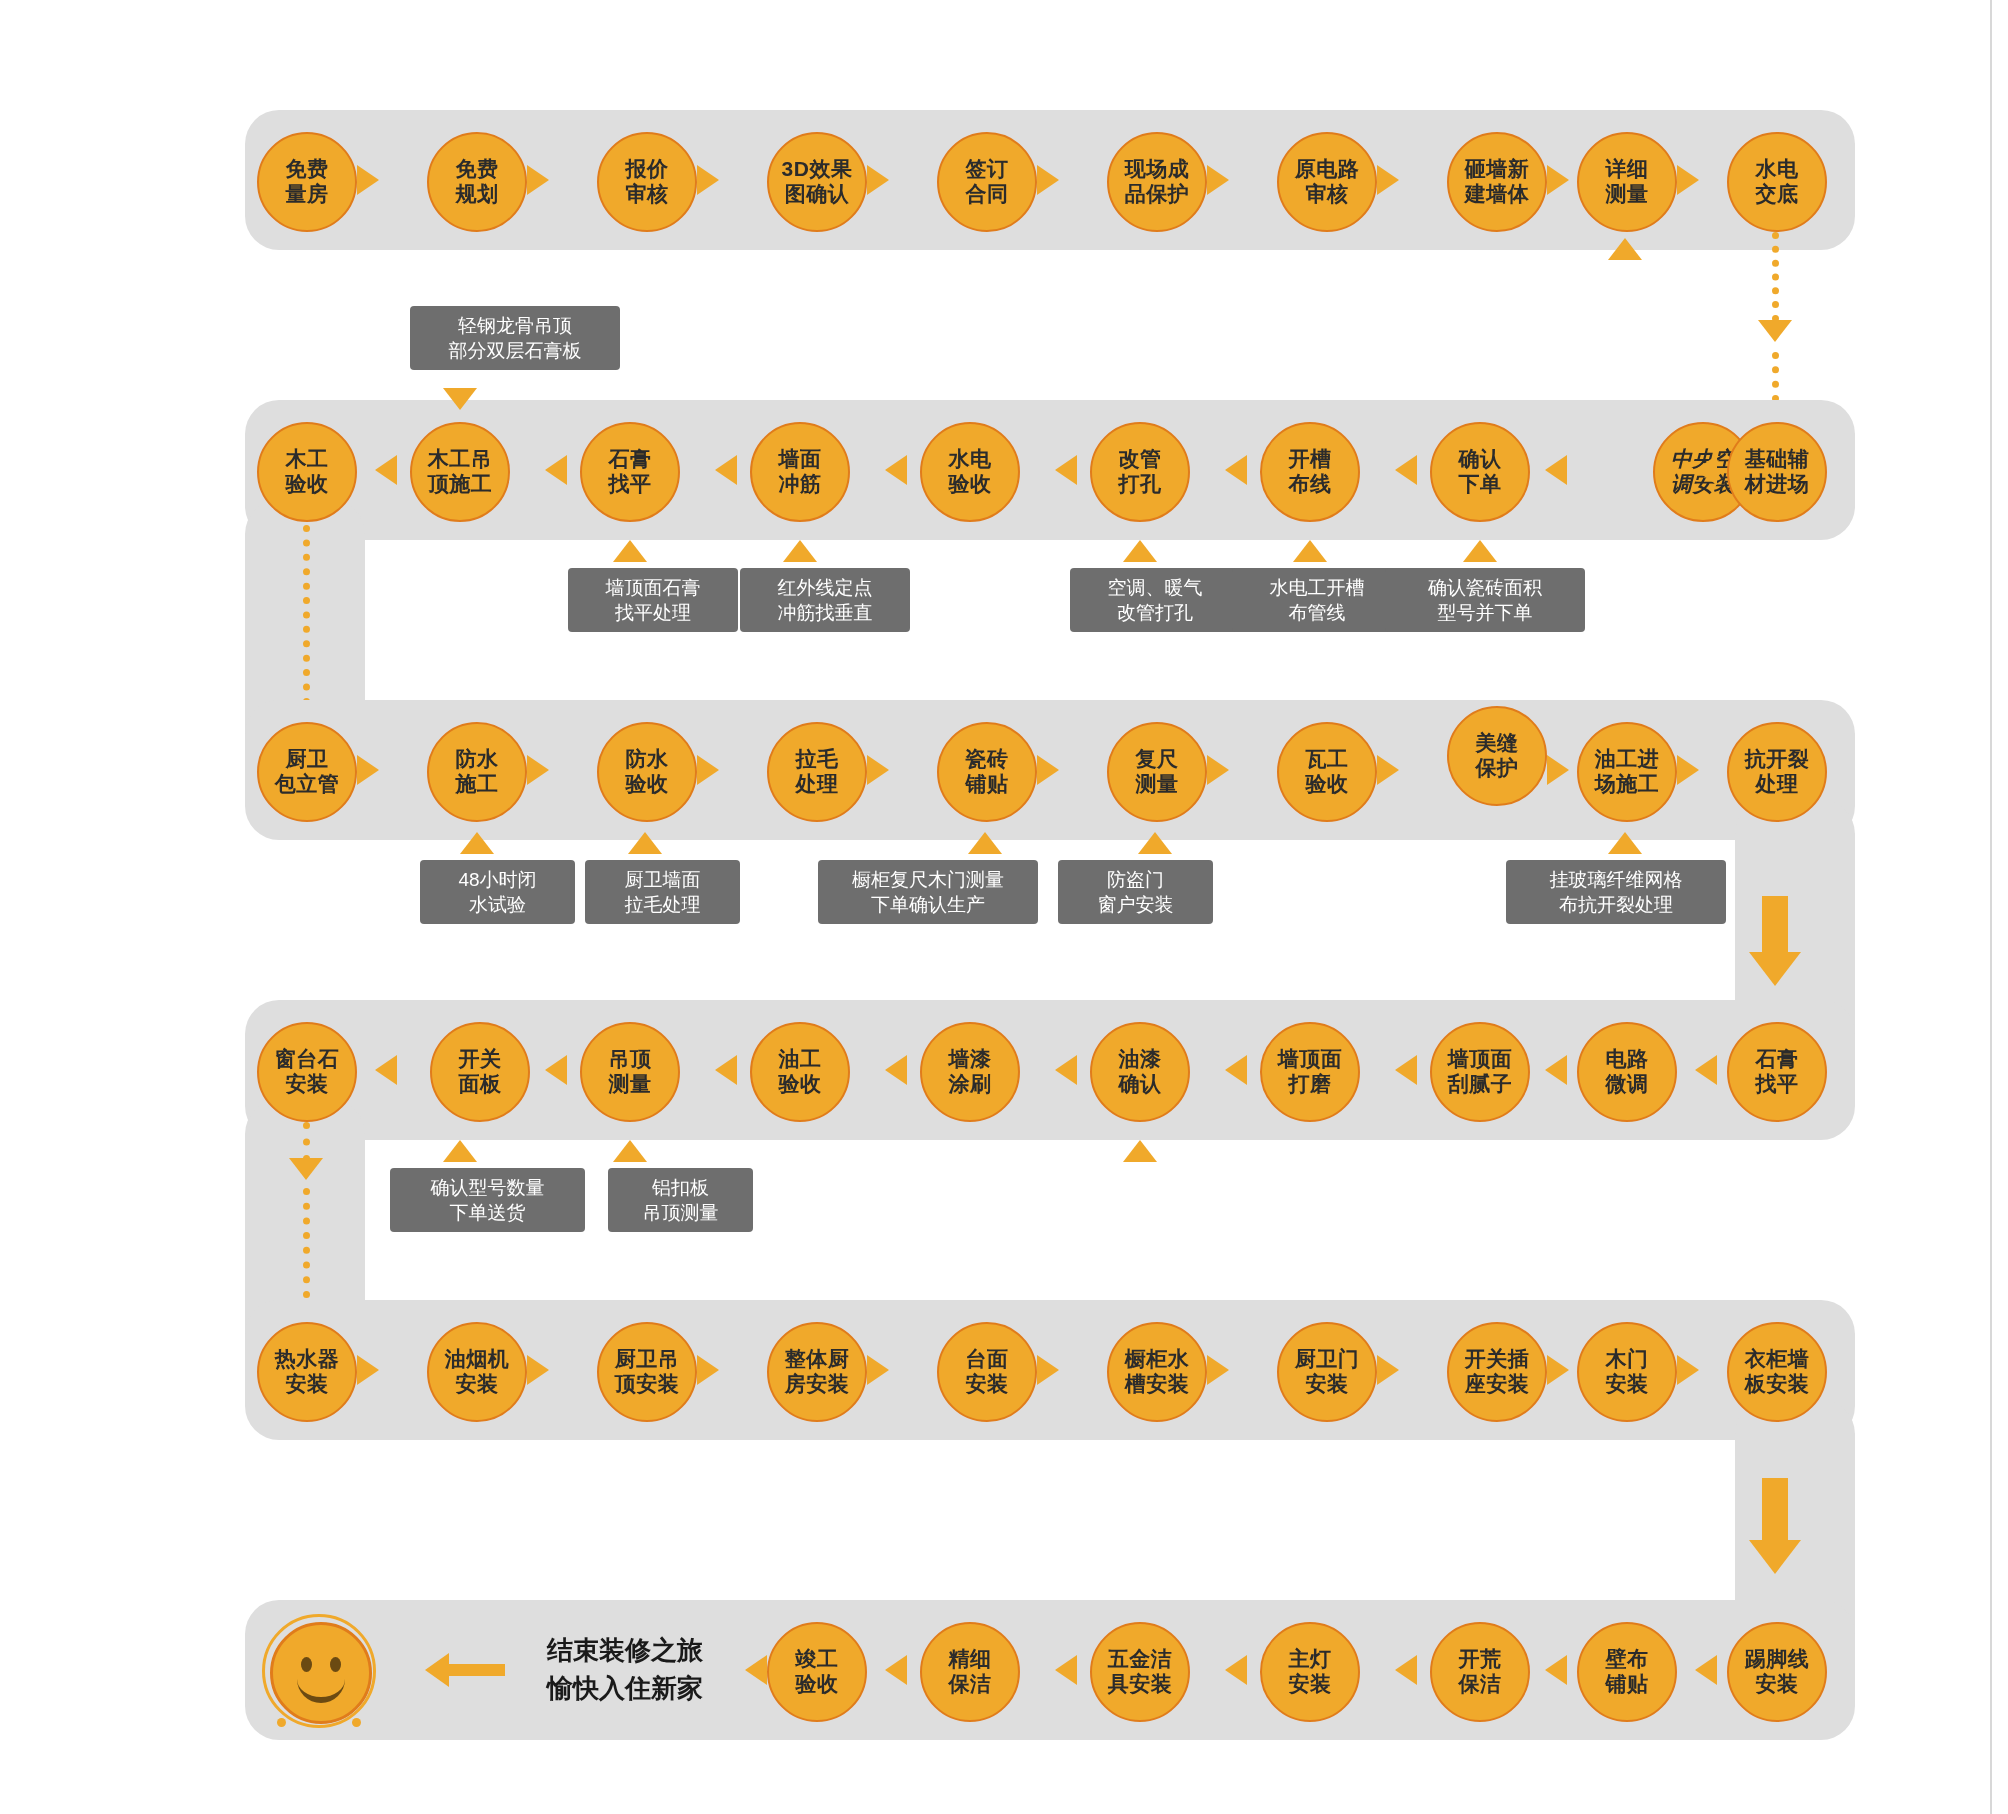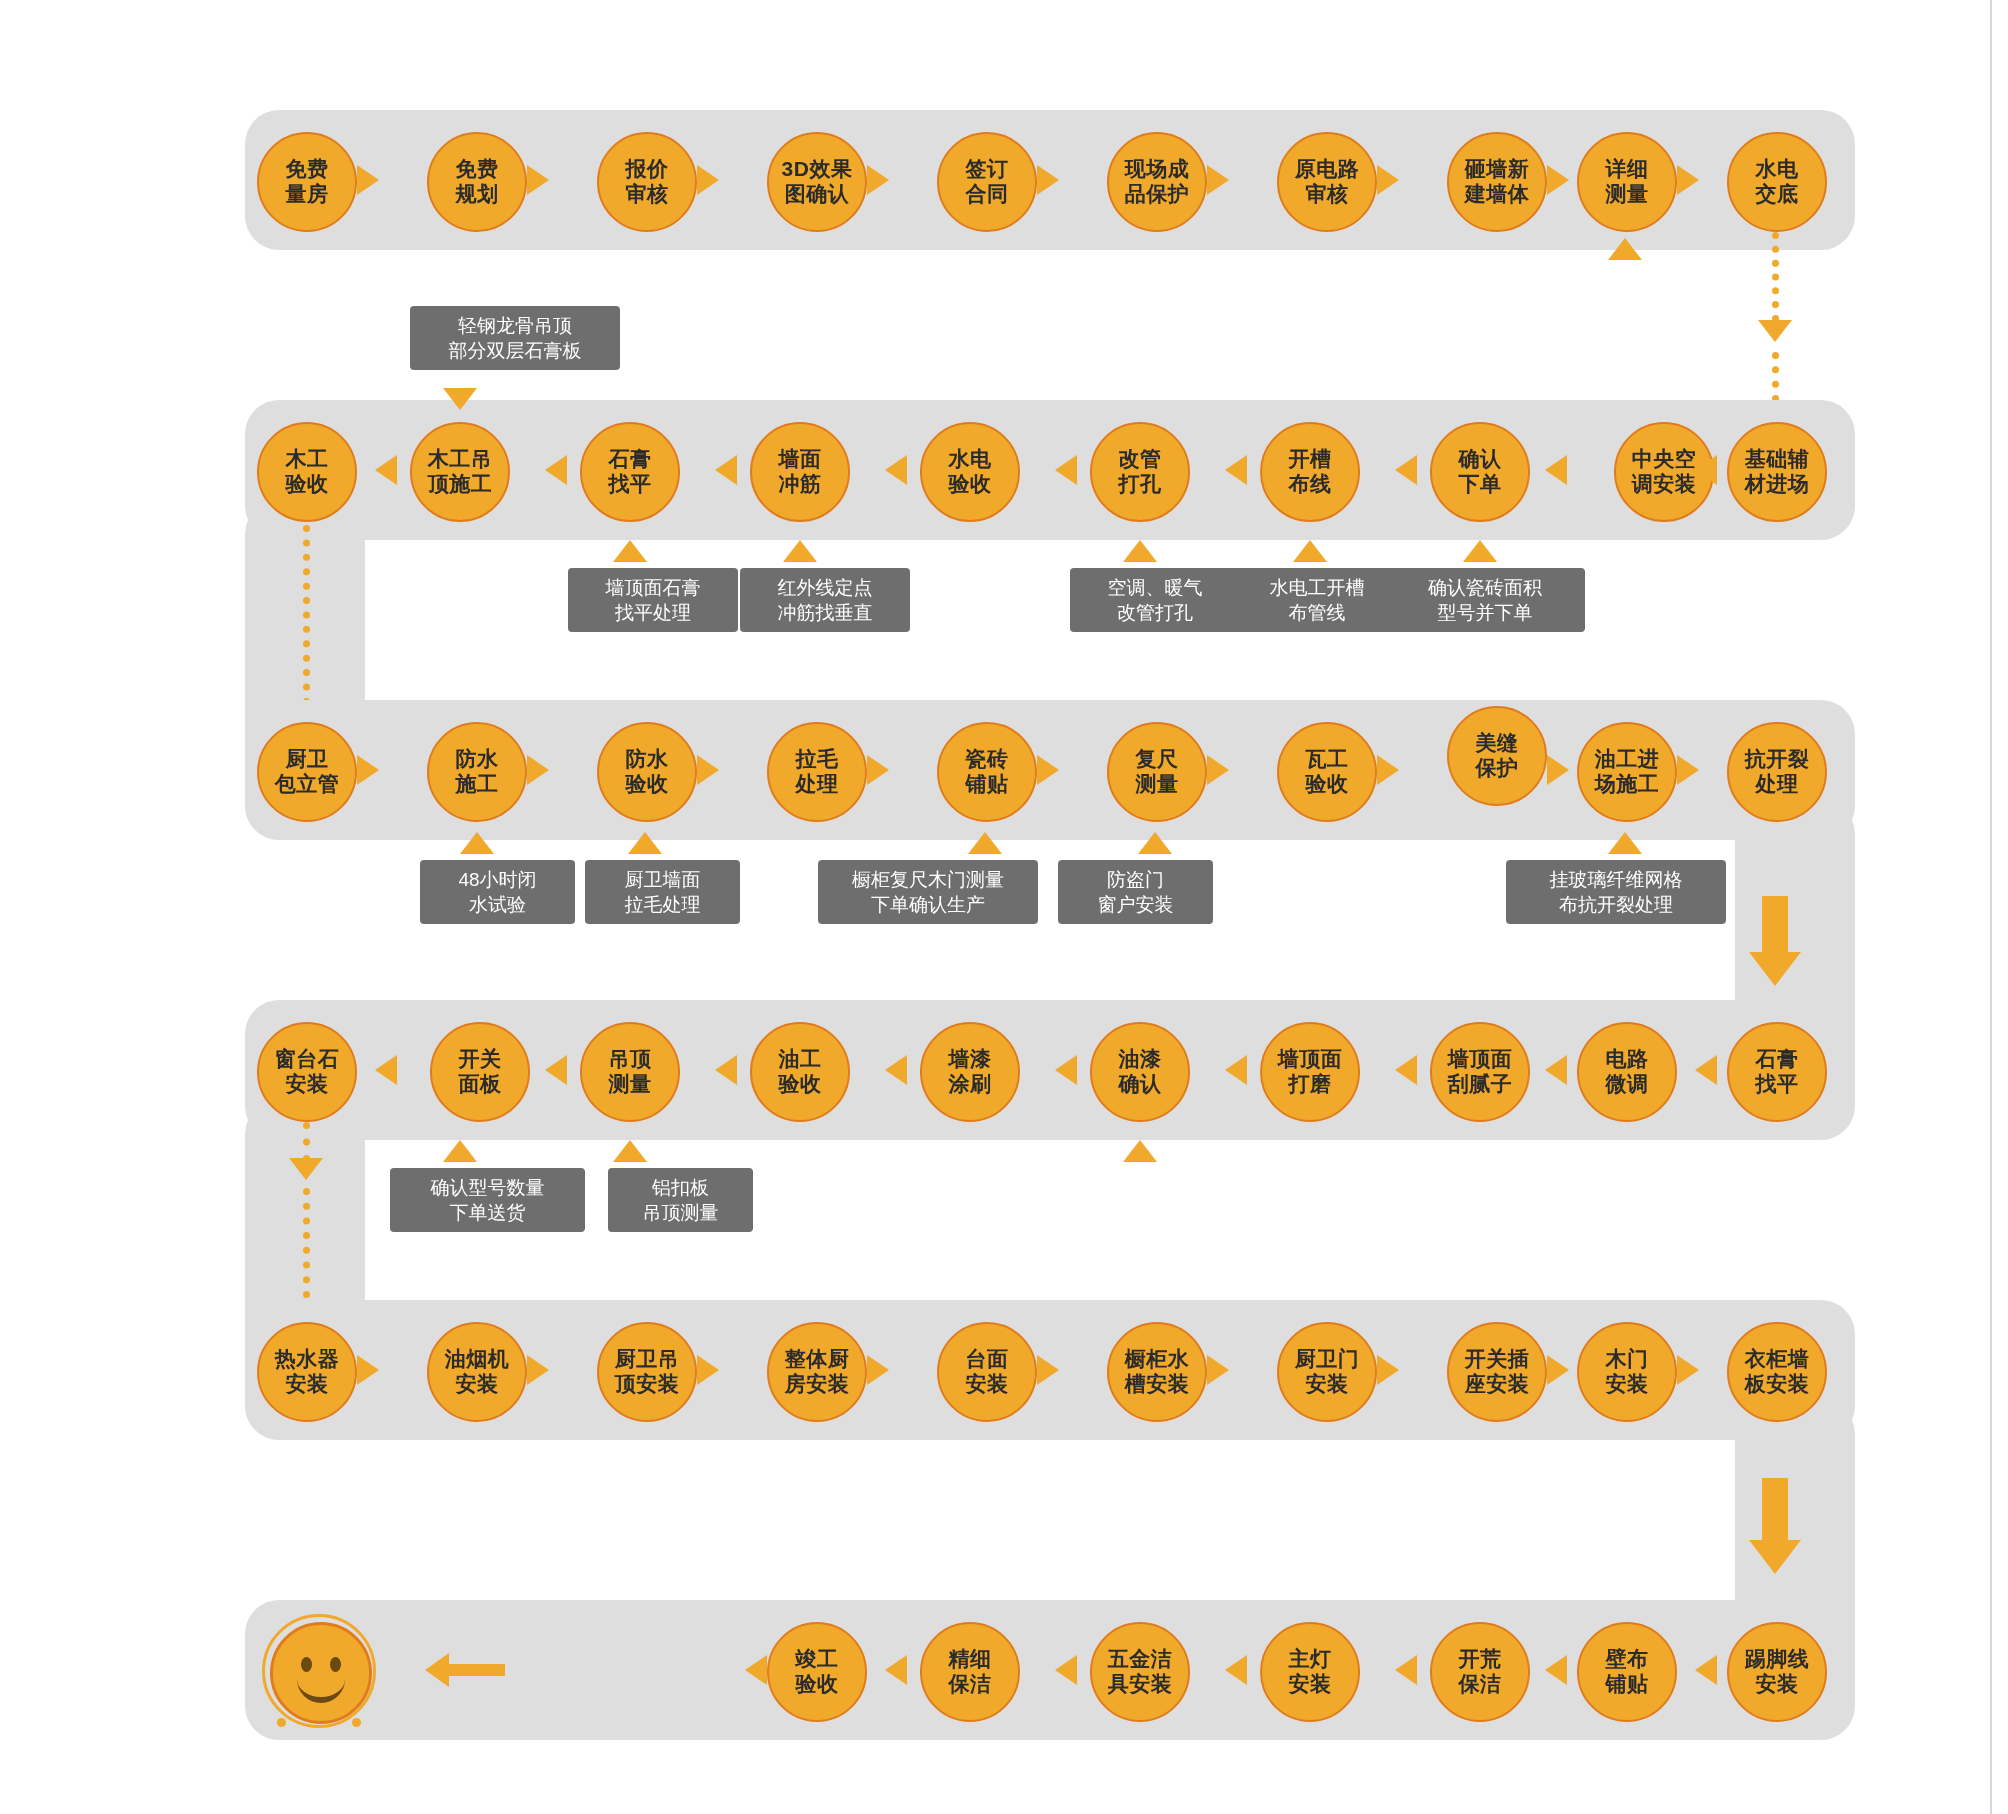--- a/index.html
+++ b/index.html
@@ -148,21 +148,21 @@
   <div class="node" style="left:1260px;top:422px;">
       <span style="white-space: pre-line;">开槽
 布线</span>
     </div>
   <div class="arrow-l" style="left:1395px;top:455px;"></div>
   <div class="node" style="left:1430px;top:422px;">
       <span style="white-space: pre-line;">确认
 下单</span>
     </div>
   <div class="arrow-l" style="left:1545px;top:455px;"></div>
-  <div class="node" style="left:1614px;top:422px;">
+  <div class="node" style="left:1653px;top:422px;font-style:italic;">
       <span style="white-space: pre-line;">中央空
 调安装</span>
     </div>
   <div class="arrow-l" style="left:1695px;top:455px;"></div>
   <div class="node" style="left:1727px;top:422px;">
       <span style="white-space: pre-line;">基础辅
 材进场</span>
     </div>
 
   <div class="caption" style="left: 410px; top: 306px; width: 190px; white-space: pre-line;">轻钢龙骨吊顶
@@ -401,20 +401,22 @@
     <div class="eye" style="left:28px;top:32px;"></div>
     <div class="eye" style="left:57px;top:32px;"></div>
     <div class="mouth"></div>
   </div>
   <div class="dot-small" style="left:277px;top:1718px;"></div>
   <div class="dot-small" style="left:352px;top:1718px;"></div>
 
   <div class="big-left-head" style="left:425px;top:1653px;"></div>
   <div class="big-left-arrow" style="left:449px;top:1664px;width:56px;"></div>
 
+  <div class="finish-text" style="left: 505px; top: 1632px; width: 240px; white-space: pre-line;">结束装修之旅
+愉快入住新家</div>
 
   <div class="arrow-l" style="left:745px;top:1655px;"></div>
   <div class="node" style="left:767px;top:1622px;">
       <span style="white-space: pre-line;">竣工
 验收</span>
     </div>
   <div class="arrow-l" style="left:885px;top:1655px;"></div>
   <div class="node" style="left:920px;top:1622px;">
       <span style="white-space: pre-line;">精细
 保洁</span>

